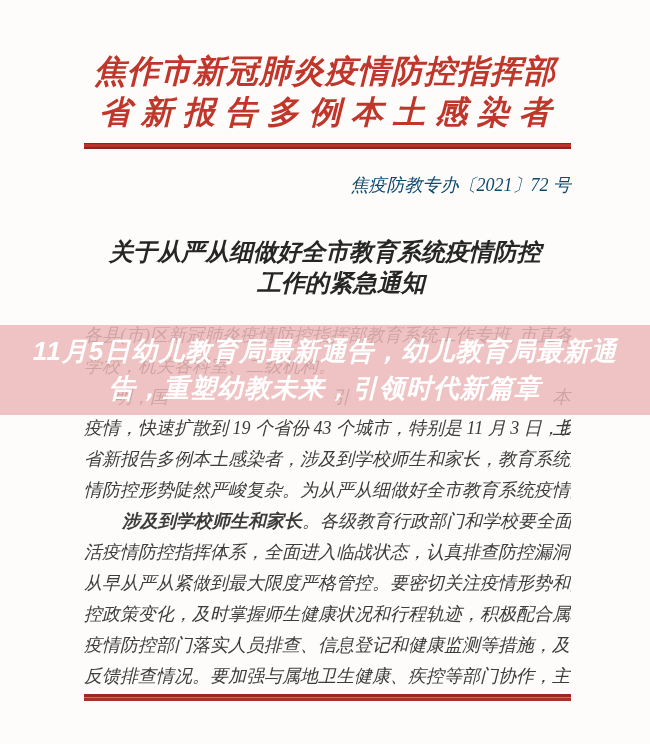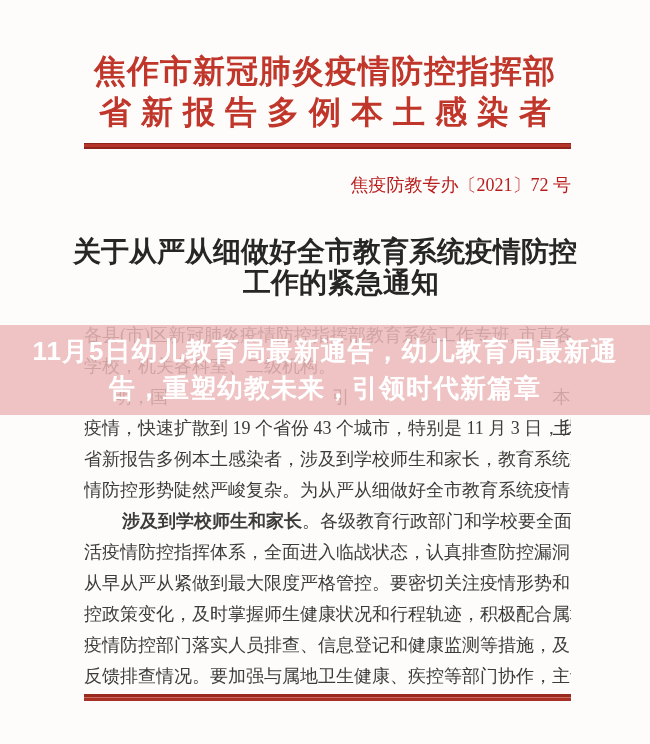--- a/index.html
+++ b/index.html
@@ -2,49 +2,50 @@
 <html><head>
 <meta charset="utf-8">
 <style>
   html,body{margin:0;padding:0;background:#ffffff;}
   .page{
     position:relative;
     width:650px;height:744px;
     background:#fdfcfb;
     overflow:hidden;
     font-family:"Liberation Serif","DejaVu Serif",serif;
+    font-style:italic;
   }
   
   .org-line{
     position:absolute;left:0;right:0;
     text-align:center;
     font-weight:bold;
     color:#c0362a;
     font-size:32px;
     line-height:40px;
     white-space:nowrap;
   }
   .org-line1{top:51px;letter-spacing:1px;}
   .org-line2{top:92px;letter-spacing:10px;text-indent:10px;}
   .rule-top{
     position:absolute;top:143px;left:84px;width:487px;height:6px;
     background:linear-gradient(to bottom,#8e241c 0 1px,#b5352a 1px 4px,#8e241c 4px 6px);
   }
   .doc-number{
     position:absolute;top:174px;left:84px;width:487px;
     text-align:right;
-    font-size:18px;line-height:22px;color:#b91c1c;
+    font-size:18px;line-height:22px;color:#0c4a6e;
     white-space:nowrap;
   }
   
   .doc-title{
     position:absolute;left:0;right:0;
     text-align:center;
     font-weight:bold;color:#262625;
-    font-size:28px;line-height:30px;
+    font-size:24px;line-height:30px;
     white-space:nowrap;
   }
   .doc-title1{top:237px;}
   .doc-title2{top:268px;margin-left:32px;}
   
   .doc-flow{
     position:absolute;top:320px;left:84px;width:487px;
     font-size:18px;line-height:31px;color:#3e3c3b;
   }
   .doc-line{

